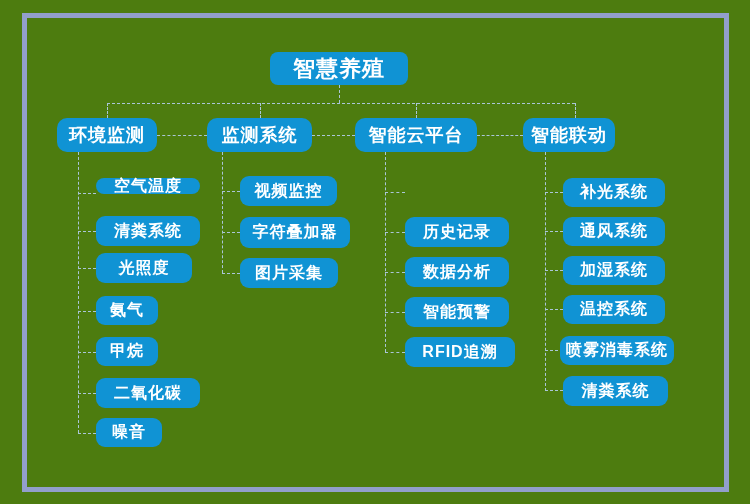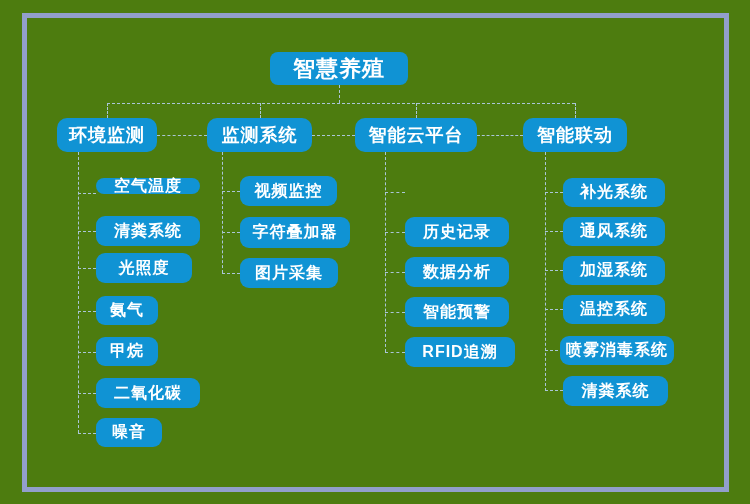--- a/index.html
+++ b/index.html
@@ -70,21 +70,21 @@
   <div class="hl" style="left:545px;top:270px;width:18px"></div>
   <div class="hl" style="left:545px;top:309px;width:18px"></div>
   <div class="hl" style="left:545px;top:350px;width:18px"></div>
   <div class="hl" style="left:545px;top:390px;width:18px"></div>
 
   <div class="node title" style="left:270px;top:52px;width:138px;height:33px">智慧养殖</div>
 
   <div class="node branch" style="left:57px;top:118px;width:100px;height:34px">环境监测</div>
   <div class="node branch" style="left:207px;top:118px;width:105px;height:34px">监测系统</div>
   <div class="node branch" style="left:355px;top:118px;width:122px;height:34px">智能云平台</div>
-  <div class="node branch" style="left:523px;top:118px;width:104px;height:34px">智能联动</div>
+  <div class="node branch" style="left:523px;top:118px;width:92px;height:34px">智能联动</div>
 
   <div class="node leaf" style="left:96px;top:178px;width:104px;height:16px">空气温度</div>
   <div class="node leaf" style="left:96px;top:216px;width:104px;height:30px">清粪系统</div>
   <div class="node leaf" style="left:96px;top:253px;width:96px;height:30px">光照度</div>
   <div class="node leaf" style="left:96px;top:296px;width:62px;height:29px">氨气</div>
   <div class="node leaf" style="left:96px;top:337px;width:62px;height:29px">甲烷</div>
   <div class="node leaf" style="left:96px;top:378px;width:104px;height:30px">二氧化碳</div>
   <div class="node leaf" style="left:96px;top:418px;width:66px;height:29px">噪音</div>
 
   <div class="node leaf" style="left:240px;top:176px;width:97px;height:30px">视频监控</div>

